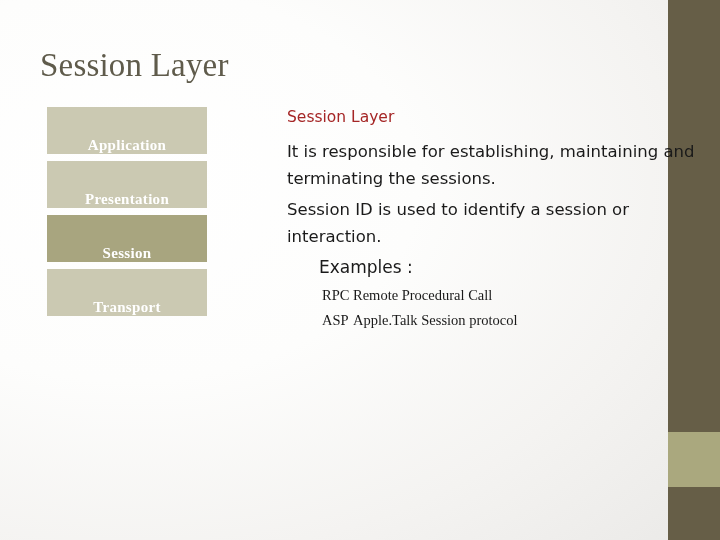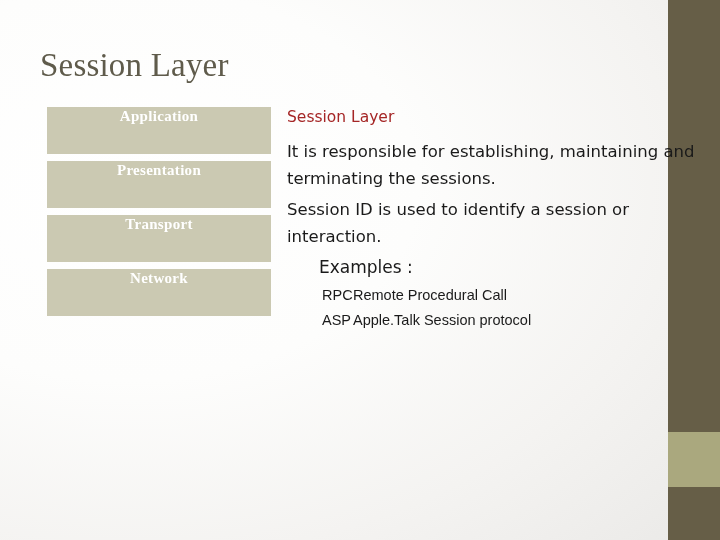--- a/index.html
+++ b/index.html
@@ -57,26 +57,26 @@
   }
 
   
   #osi-stack {
     position: absolute;
     left: 47px;
     top: 107px;
     width: 198px;
   }
   .osi-layer {
-    width: 224px;
+    width: 160px;
     height: 47px;
     margin-bottom: 7px;
     background: #CBC9B2;
     display: flex;
-    align-items: flex-start;
+    align-items: flex-end;
     justify-content: center;
     box-sizing: border-box;
   }
   .osi-layer.highlighted {
     background: #A8A57F;
   }
   .osi-layer-label {
     font-family: "Liberation Serif", serif;
     font-weight: bold;
     font-size: 15px;
@@ -121,21 +121,21 @@
     margin-left: 32px;
   }
   #examples-list {
     margin-left: 35px;
     margin-top: 2px;
   }
   .example-row {
     display: flex;
     align-items: flex-start;
     line-height: 25px;
-    font-family: Liberation Sans, sans-serif;
+    font-family: Liberation Serif, serif;
     font-size: 14.5px;
     color: #1A1A1A;
   }
   .example-abbr {
     width: 31px;
     flex: 0 0 31px;
   }
   .example-desc {
     flex: 1 1 auto;
     white-space: nowrap;
@@ -151,25 +151,25 @@
 
   <div id="slide-title">Session Layer</div>
 
   <div id="osi-stack">
     <div class="osi-layer">
       <span class="osi-layer-label">Application</span>
     </div>
     <div class="osi-layer">
       <span class="osi-layer-label">Presentation</span>
     </div>
+    <div class="osi-layer highlighted">
+      <span class="osi-layer-label">Session</span>
+    </div>
     <div class="osi-layer">
       <span class="osi-layer-label">Transport</span>
-    </div>
-    <div class="osi-layer">
-      <span class="osi-layer-label">Network</span>
     </div>
   </div>
 
   <div id="content-col">
     <div id="content-heading">Session Layer</div>
 
     <div class="content-para">It is responsible for establishing, maintaining and terminating the sessions.</div>
 
     <div class="content-para">Session ID is used to identify a session or interaction.</div>
 

